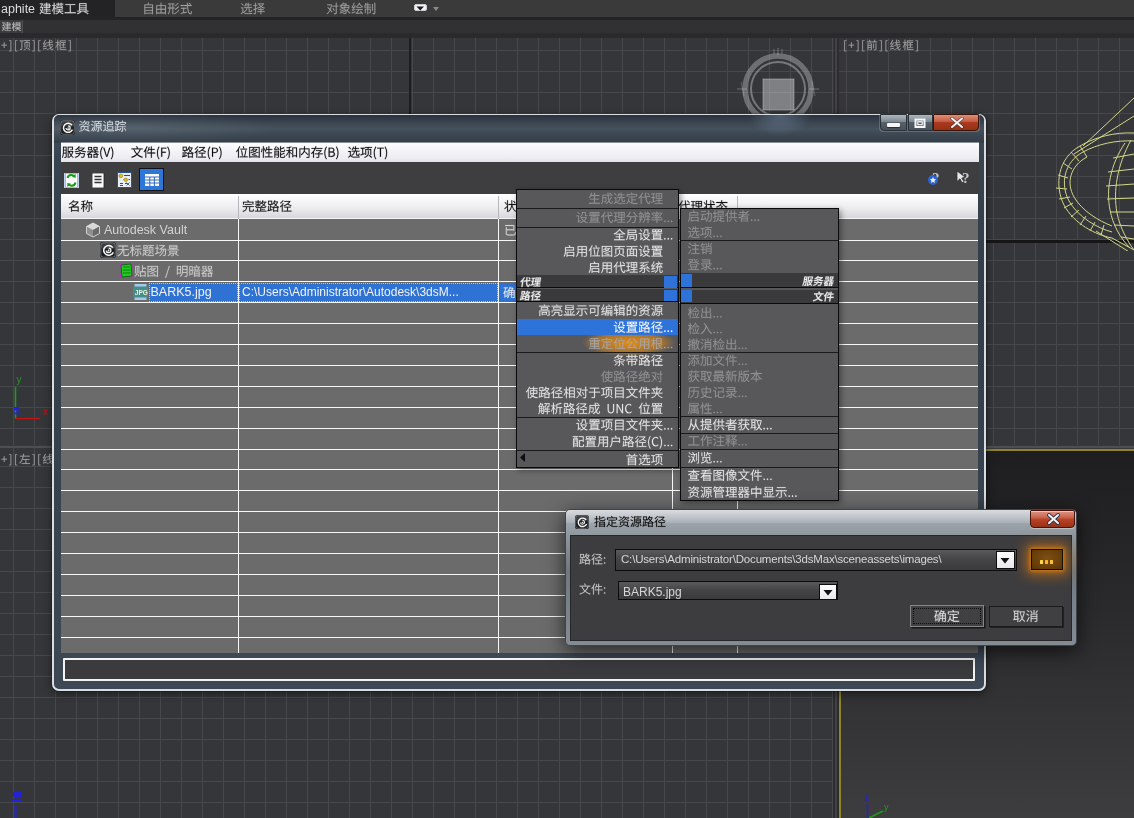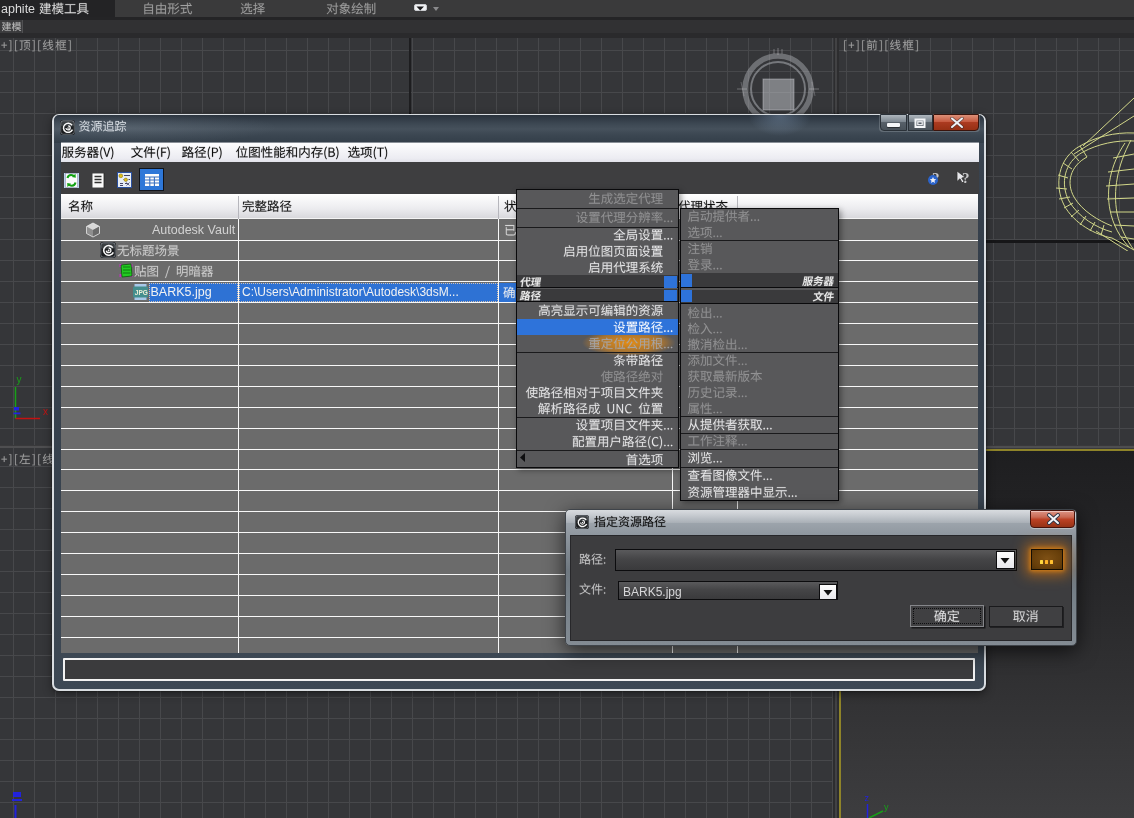--- a/index.html
+++ b/index.html
@@ -491,21 +491,21 @@
     <div style="position:absolute;left:61px;top:573.9px;width:916.5px;height:1px;background:#f8f8f8;"></div>
     <div style="position:absolute;left:61px;top:594.8px;width:916.5px;height:1px;background:#f8f8f8;"></div>
     <div style="position:absolute;left:61px;top:615.7px;width:916.5px;height:1px;background:#f8f8f8;"></div>
     <div style="position:absolute;left:61px;top:636.6px;width:916.5px;height:1px;background:#f8f8f8;"></div>
     <svg style="position:absolute;left:85px;top:221.5px" width="16" height="16">
       <path d="M8 1 L14.5 4.5 L14.5 11.5 L8 15 L1.5 11.5 L1.5 4.5 Z" fill="#8f8f8f"></path>
       <path d="M8 1 L14.5 4.5 L8 8 L1.5 4.5 Z" fill="#d8d8d8"></path>
       <path d="M8 8 L14.5 4.5 L14.5 11.5 L8 15 Z" fill="#6a6a6a"></path>
       <path d="M8 1 L14.5 4.5 L14.5 11.5 L8 15 L1.5 11.5 L1.5 4.5 Z" fill="none" stroke="#e8e8e8" stroke-width="0.8"></path>
     </svg>
-    <div style="position:absolute;left:104px;top:222.5px;font:12.5px 'Liberation Sans';color:#d2d2d2;margin-left:48px;">Autodesk Vault</div>
+    <div style="position:absolute;left:104px;top:222.5px;font:12.5px 'Liberation Sans';color:#d2d2d2;">Autodesk Vault</div>
     <svg style="position:absolute;left:0;top:0;overflow:visible" width="1" height="1">
       <g transform="translate(504,234.8) scale(0.0125)" fill="#d8d8d8" stroke="#d8d8d8" stroke-width="14">
         <use href="#r56" x="0"></use>
         <use href="#r57" x="1000"></use>
         <use href="#r58" x="2000"></use>
       </g>
     </svg>
     <svg style="position:absolute;left:100px;top:241.5px" width="16" height="16" viewBox="0 0 16 16">
       <rect x="0" y="0" width="16" height="16" rx="3" fill="#1a1c1e"></rect>
       <rect x="0.8" y="0.8" width="14.4" height="14.4" rx="2.6" fill="none" stroke="rgba(180,190,200,0.5)" stroke-width="1"></rect>
@@ -982,20 +982,21 @@
     </svg>
     <div style="position:absolute;left:570px;top:535px;width:501.5px;height:105.5px;background:#3d3d3f;border:1px solid #27272a;"></div>
     <svg style="position:absolute;left:0;top:0;overflow:visible" width="1" height="1">
       <g transform="translate(579,563.6) scale(0.012)" fill="#cccccd" stroke="#cccccd" stroke-width="14">
         <use href="#r35" x="0"></use>
         <use href="#r36" x="1000"></use>
         <use href="#r149" x="2000"></use>
       </g>
     </svg>
     <div style="position:absolute;left:615px;top:548.5px;width:401.5px;height:22px;background:linear-gradient(#5a5a5c,#454547 45%,#3a3a3c);border:1px solid #0c0c0e;"></div>
+    <div style="position:absolute;left:621px;top:553px;font:11.5px 'Liberation Sans';color:#d6d6d8;white-space:nowrap;letter-spacing:-0.18px;">C:\Users\Administrator\Documents\3dsMax\sceneassets\images\</div>
     <div style="position:absolute;left:995.5px;top:550.5px;width:19px;height:18px;background:linear-gradient(#fdfdfd,#e8e8ec);border:1px solid #0c0c0e;"></div>
     <svg style="position:absolute;left:999px;top:556.5px" width="12" height="7">
       <path d="M1.5 1 L10.5 1 L6 6.5 Z" fill="#111"></path>
     </svg>
     <div style="position:absolute;left:1030.5px;top:548.5px;width:32.5px;height:21px;background:radial-gradient(ellipse at 50% 45%,#7e5014,#663e0a 70%,#553408);border:1px solid #140e04;box-shadow:0 0 13px 5px rgba(222,120,12,0.65),0 0 4px 1px rgba(240,150,20,0.8);"></div>
     <div style="position:absolute;left:1039.5px;top:559.5px;width:3px;height:4px;background:#ffd840;border-radius:0.5px;"></div>
     <div style="position:absolute;left:1044.5px;top:559.5px;width:3px;height:4px;background:#ffb428;border-radius:0.5px;"></div>
     <div style="position:absolute;left:1049.5px;top:559.5px;width:3px;height:4px;background:#ffc030;border-radius:0.5px;"></div>
     <svg style="position:absolute;left:0;top:0;overflow:visible" width="1" height="1">
       <g transform="translate(579,593.6) scale(0.012)" fill="#cccccd" stroke="#cccccd" stroke-width="14">

